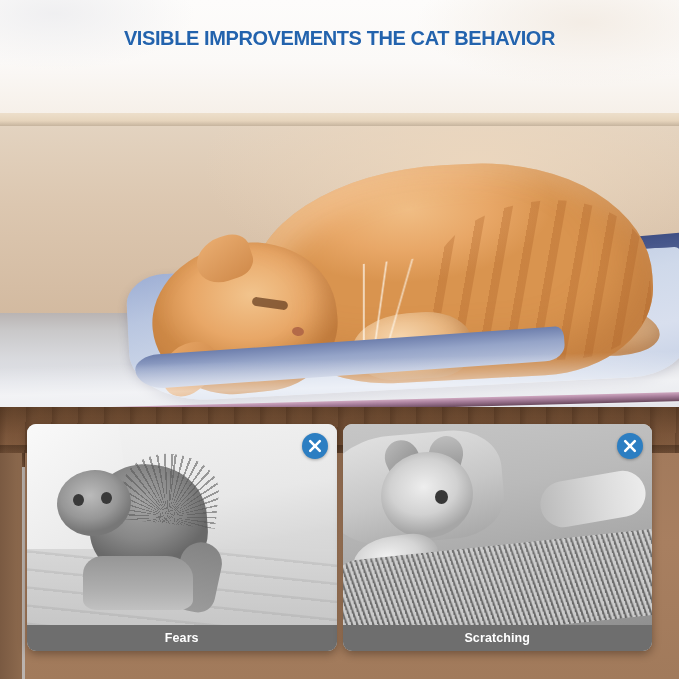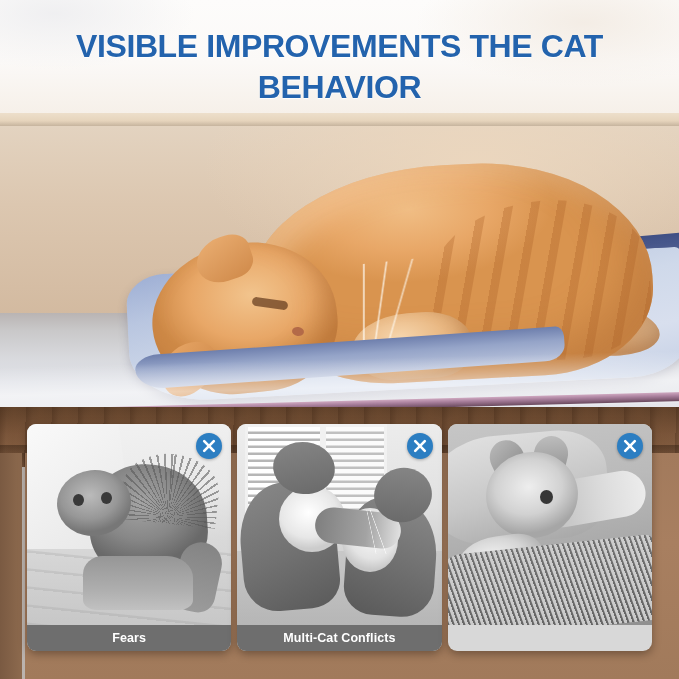--- a/index.html
+++ b/index.html
@@ -31,21 +31,21 @@
       linear-gradient(180deg, #fdfcfb 0%, #fbf9f7 55%, #f6f0e9 100%);
     z-index: 5;
   }
   .headline {
     position: absolute;
     left: 0;
     top: 26px;
     width: 679px;
     text-align: center;
     font-weight: 800;
-    font-size: 32px;
+    font-size: 20px;
     line-height: 1.28;
     letter-spacing: -0.4px;
     color: #2363ad;
     text-shadow: 0 1px 1px rgba(255,255,255,0.9);
     z-index: 6;
     user-select: none;
   }
   .headline .l2 { display: block; }
 
   
@@ -500,58 +500,36 @@
       </div>
       <div class="x-badge">
         <svg viewBox="0 0 26 26" aria-hidden="true">
           <line x1="8.2" y1="8.2" x2="17.8" y2="17.8" stroke="#ffffff" stroke-width="2.6" stroke-linecap="round"></line>
           <line x1="17.8" y1="8.2" x2="8.2" y2="17.8" stroke="#ffffff" stroke-width="2.6" stroke-linecap="round"></line>
         </svg>
       </div>
       <div class="card-label">Fears</div>
     </div>
 
-    <div class="card">
-      <div class="card-photo">
-        <div class="p2-bg"></div>
-        <div class="p2-shutter"></div>
-        <div class="p2-shutter2"></div>
-        <div class="p2-floor"></div>
-        <div class="p2-catL-body"></div>
-        <div class="p2-catL-chest"></div>
-        <div class="p2-catL-head"></div>
-        <div class="p2-catR-body"></div>
-        <div class="p2-catR-chest"></div>
-        <div class="p2-catL-arm"></div>
-        <div class="p2-catR-head"></div>
-        <div class="p2-whisk"></div>
-      </div>
-      <div class="x-badge">
-        <svg viewBox="0 0 26 26" aria-hidden="true">
-          <line x1="8.2" y1="8.2" x2="17.8" y2="17.8" stroke="#ffffff" stroke-width="2.6" stroke-linecap="round"></line>
-          <line x1="17.8" y1="8.2" x2="8.2" y2="17.8" stroke="#ffffff" stroke-width="2.6" stroke-linecap="round"></line>
-        </svg>
-      </div>
-      <div class="card-label">Multi-Cat Conflicts</div>
-    </div>
 
     <div class="card">
       <div class="card-photo">
         <div class="p3-bg"></div>
         <div class="p3-cat-body"></div>
         <div class="p3-arm"></div>
         <div class="p3-ear-l"></div>
         <div class="p3-ear-r"></div>
         <div class="p3-cat-head"></div>
         <div class="p3-eye"></div>
         <div class="p3-paw"></div>
         <div class="p3-scratcher"></div>
       </div>
       <div class="x-badge">
         <svg viewBox="0 0 26 26" aria-hidden="true">
           <line x1="8.2" y1="8.2" x2="17.8" y2="17.8" stroke="#ffffff" stroke-width="2.6" stroke-linecap="round"></line>
           <line x1="17.8" y1="8.2" x2="8.2" y2="17.8" stroke="#ffffff" stroke-width="2.6" stroke-linecap="round"></line>
         </svg>
       </div>
+      <div class="card-label">Scratching</div>
     </div>
 
   </div>
 </div>
 
 </body></html>

